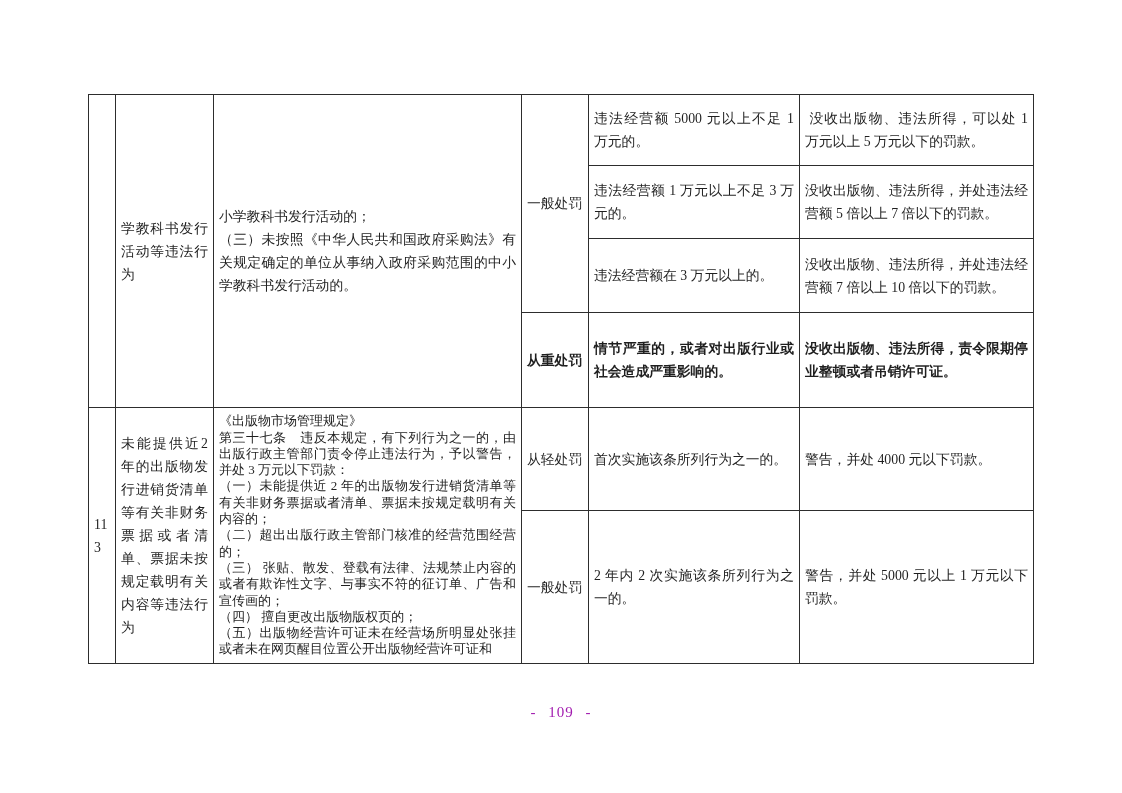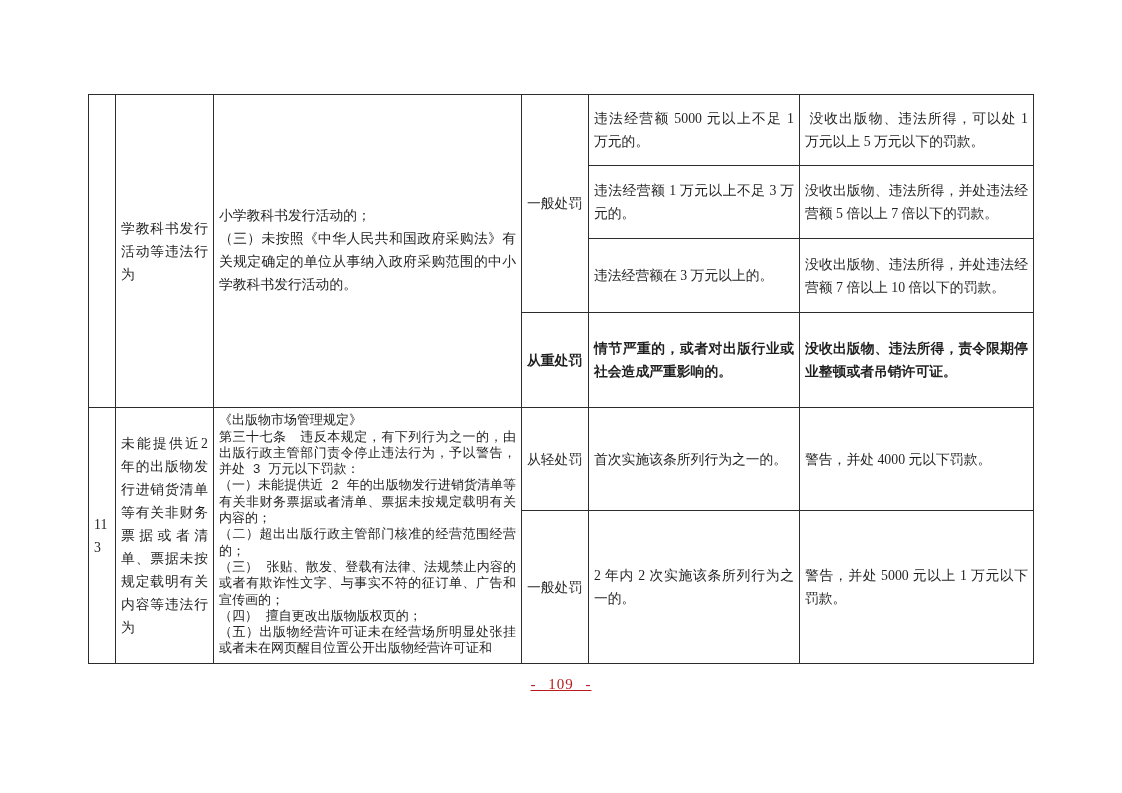--- a/index.html
+++ b/index.html
@@ -31,36 +31,34 @@
     text-justify: inter-character;
     word-break: break-all;
   }
   td.cell-id { text-align: center; padding: 0 2px; }
   td.cell-violation { padding: 2px 7px; }
   td.v-top { vertical-align: top; padding-top: 6px; }
   td.cell-legal {
     vertical-align: top;
     white-space: pre-wrap;
     padding: 2px 6px;
-    font-family: Liberation Mono, monospace;
   }
   td.cell-legal.tight { line-height: 16.3px; font-size: 13px; }
   td.cell-level { text-align: center; padding: 1px 4px; }
   td.cell-condition, td.cell-penalty { white-space: pre-wrap; }
   .footer {
     position: absolute;
     left: 0;
-    top: 676px;
+    top: 704px;
     width: 100%;
     text-align: center;
     font-size: 15px;
     letter-spacing: 1px;
     word-spacing: 7px;
-    color: #b91c1c;
-    text-decoration: underline;
+    color: #a21caf;
   }
 </style>
 </head>
 <body>
 
 <div class="page">
   <table class="penalty-table">
     <colgroup>
       <col style="width:27px">
       <col style="width:98px">

